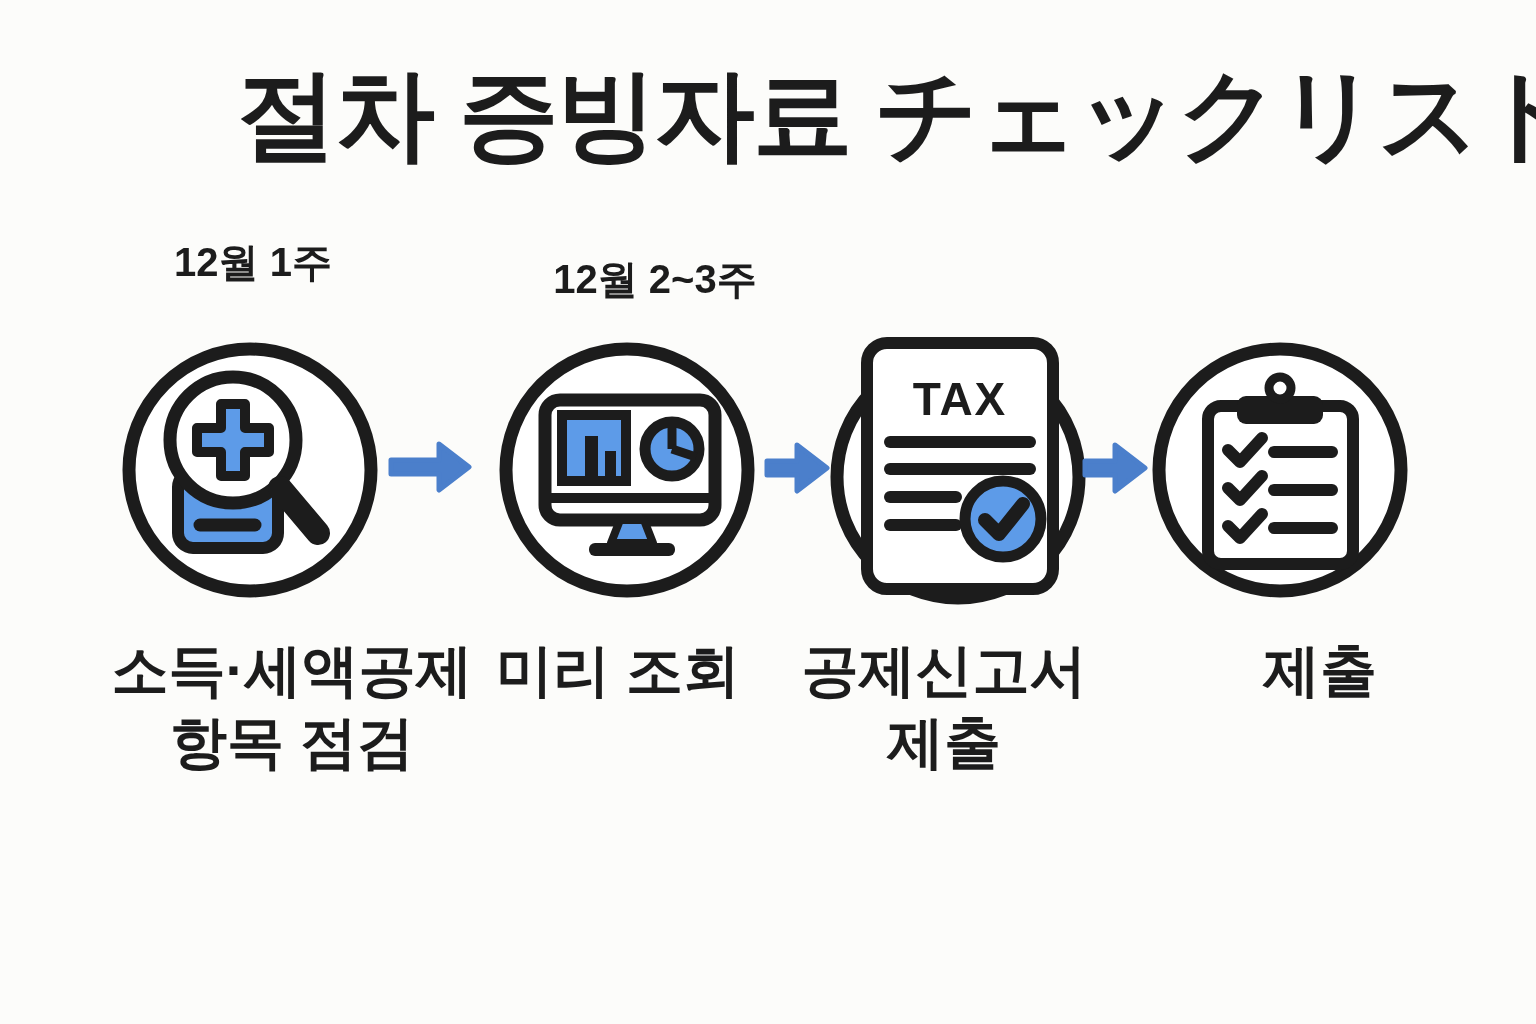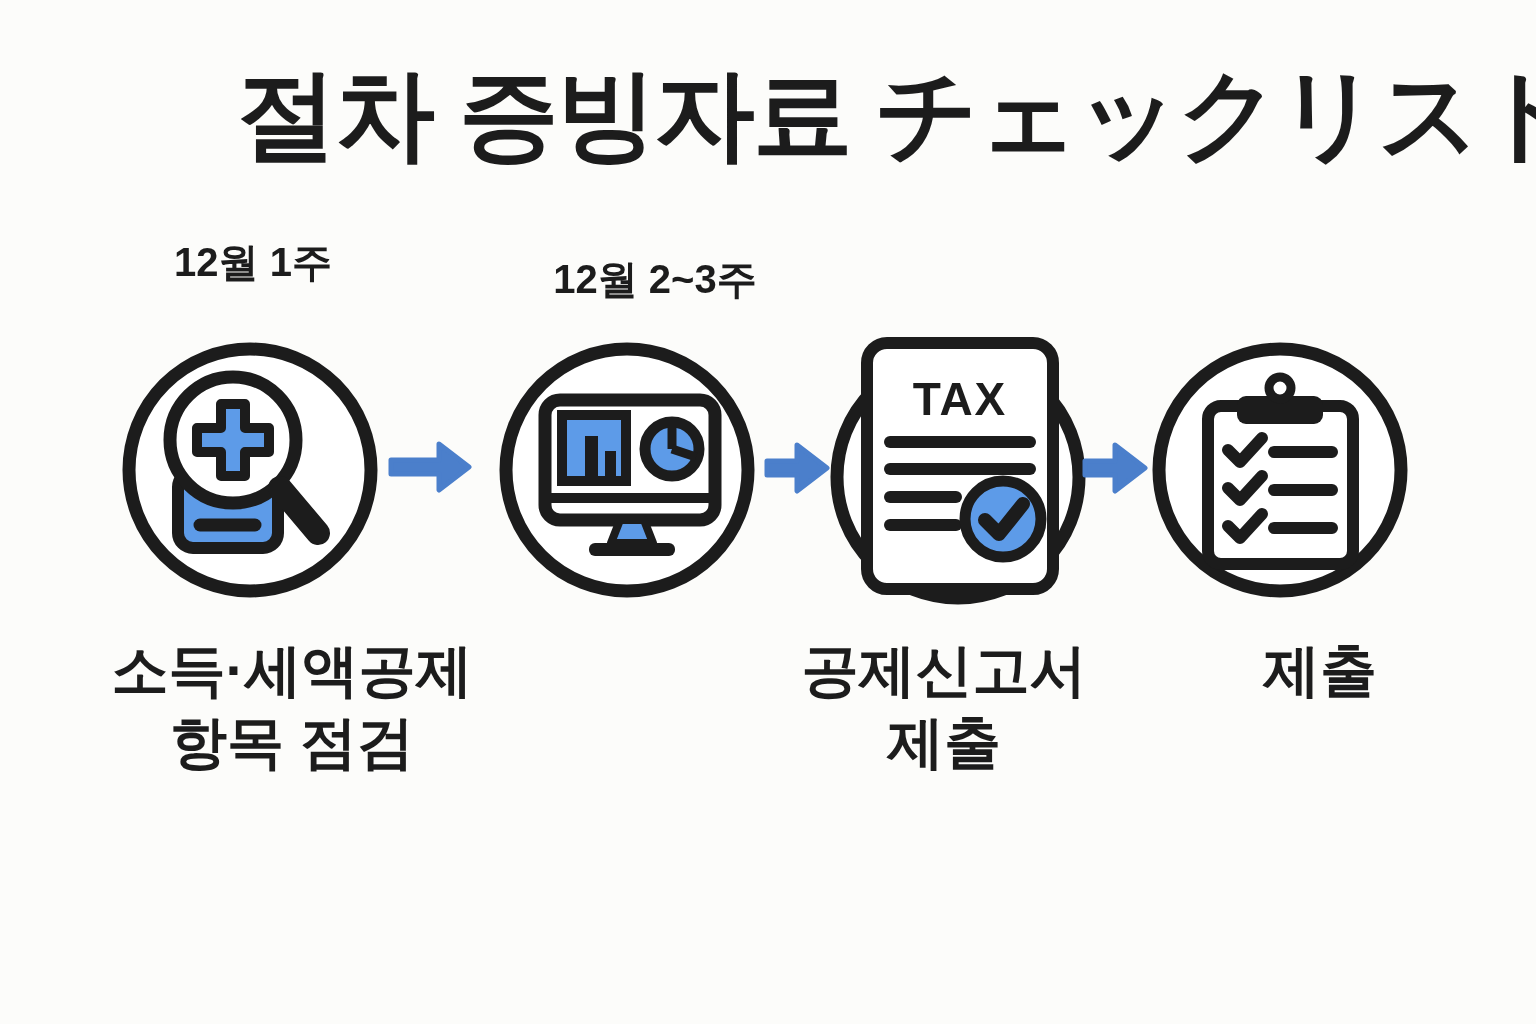--- a/index.html
+++ b/index.html
@@ -134,20 +134,21 @@
     <line x1="124" y1="150" x2="182" y2="150" class="sb" stroke-width="12" stroke-linecap="round"></line>
     <polyline points="78,186 90,198 112,174" class="fn sb" stroke-width="12" stroke-linecap="round" stroke-linejoin="round"></polyline>
     <line x1="124" y1="188" x2="182" y2="188" class="sb" stroke-width="12" stroke-linecap="round"></line>
   </svg>
 
   <div class="caption c1">
     <div>소득·세액공제</div>
     <div>항목 점검</div>
   </div>
   <div class="caption c2">
+    <div>미리 조회</div>
   </div>
   <div class="caption c3">
     <div>공제신고서</div>
     <div>제출</div>
   </div>
   <div class="caption c4">
     <div>제출</div>
   </div>
 
 </div>

